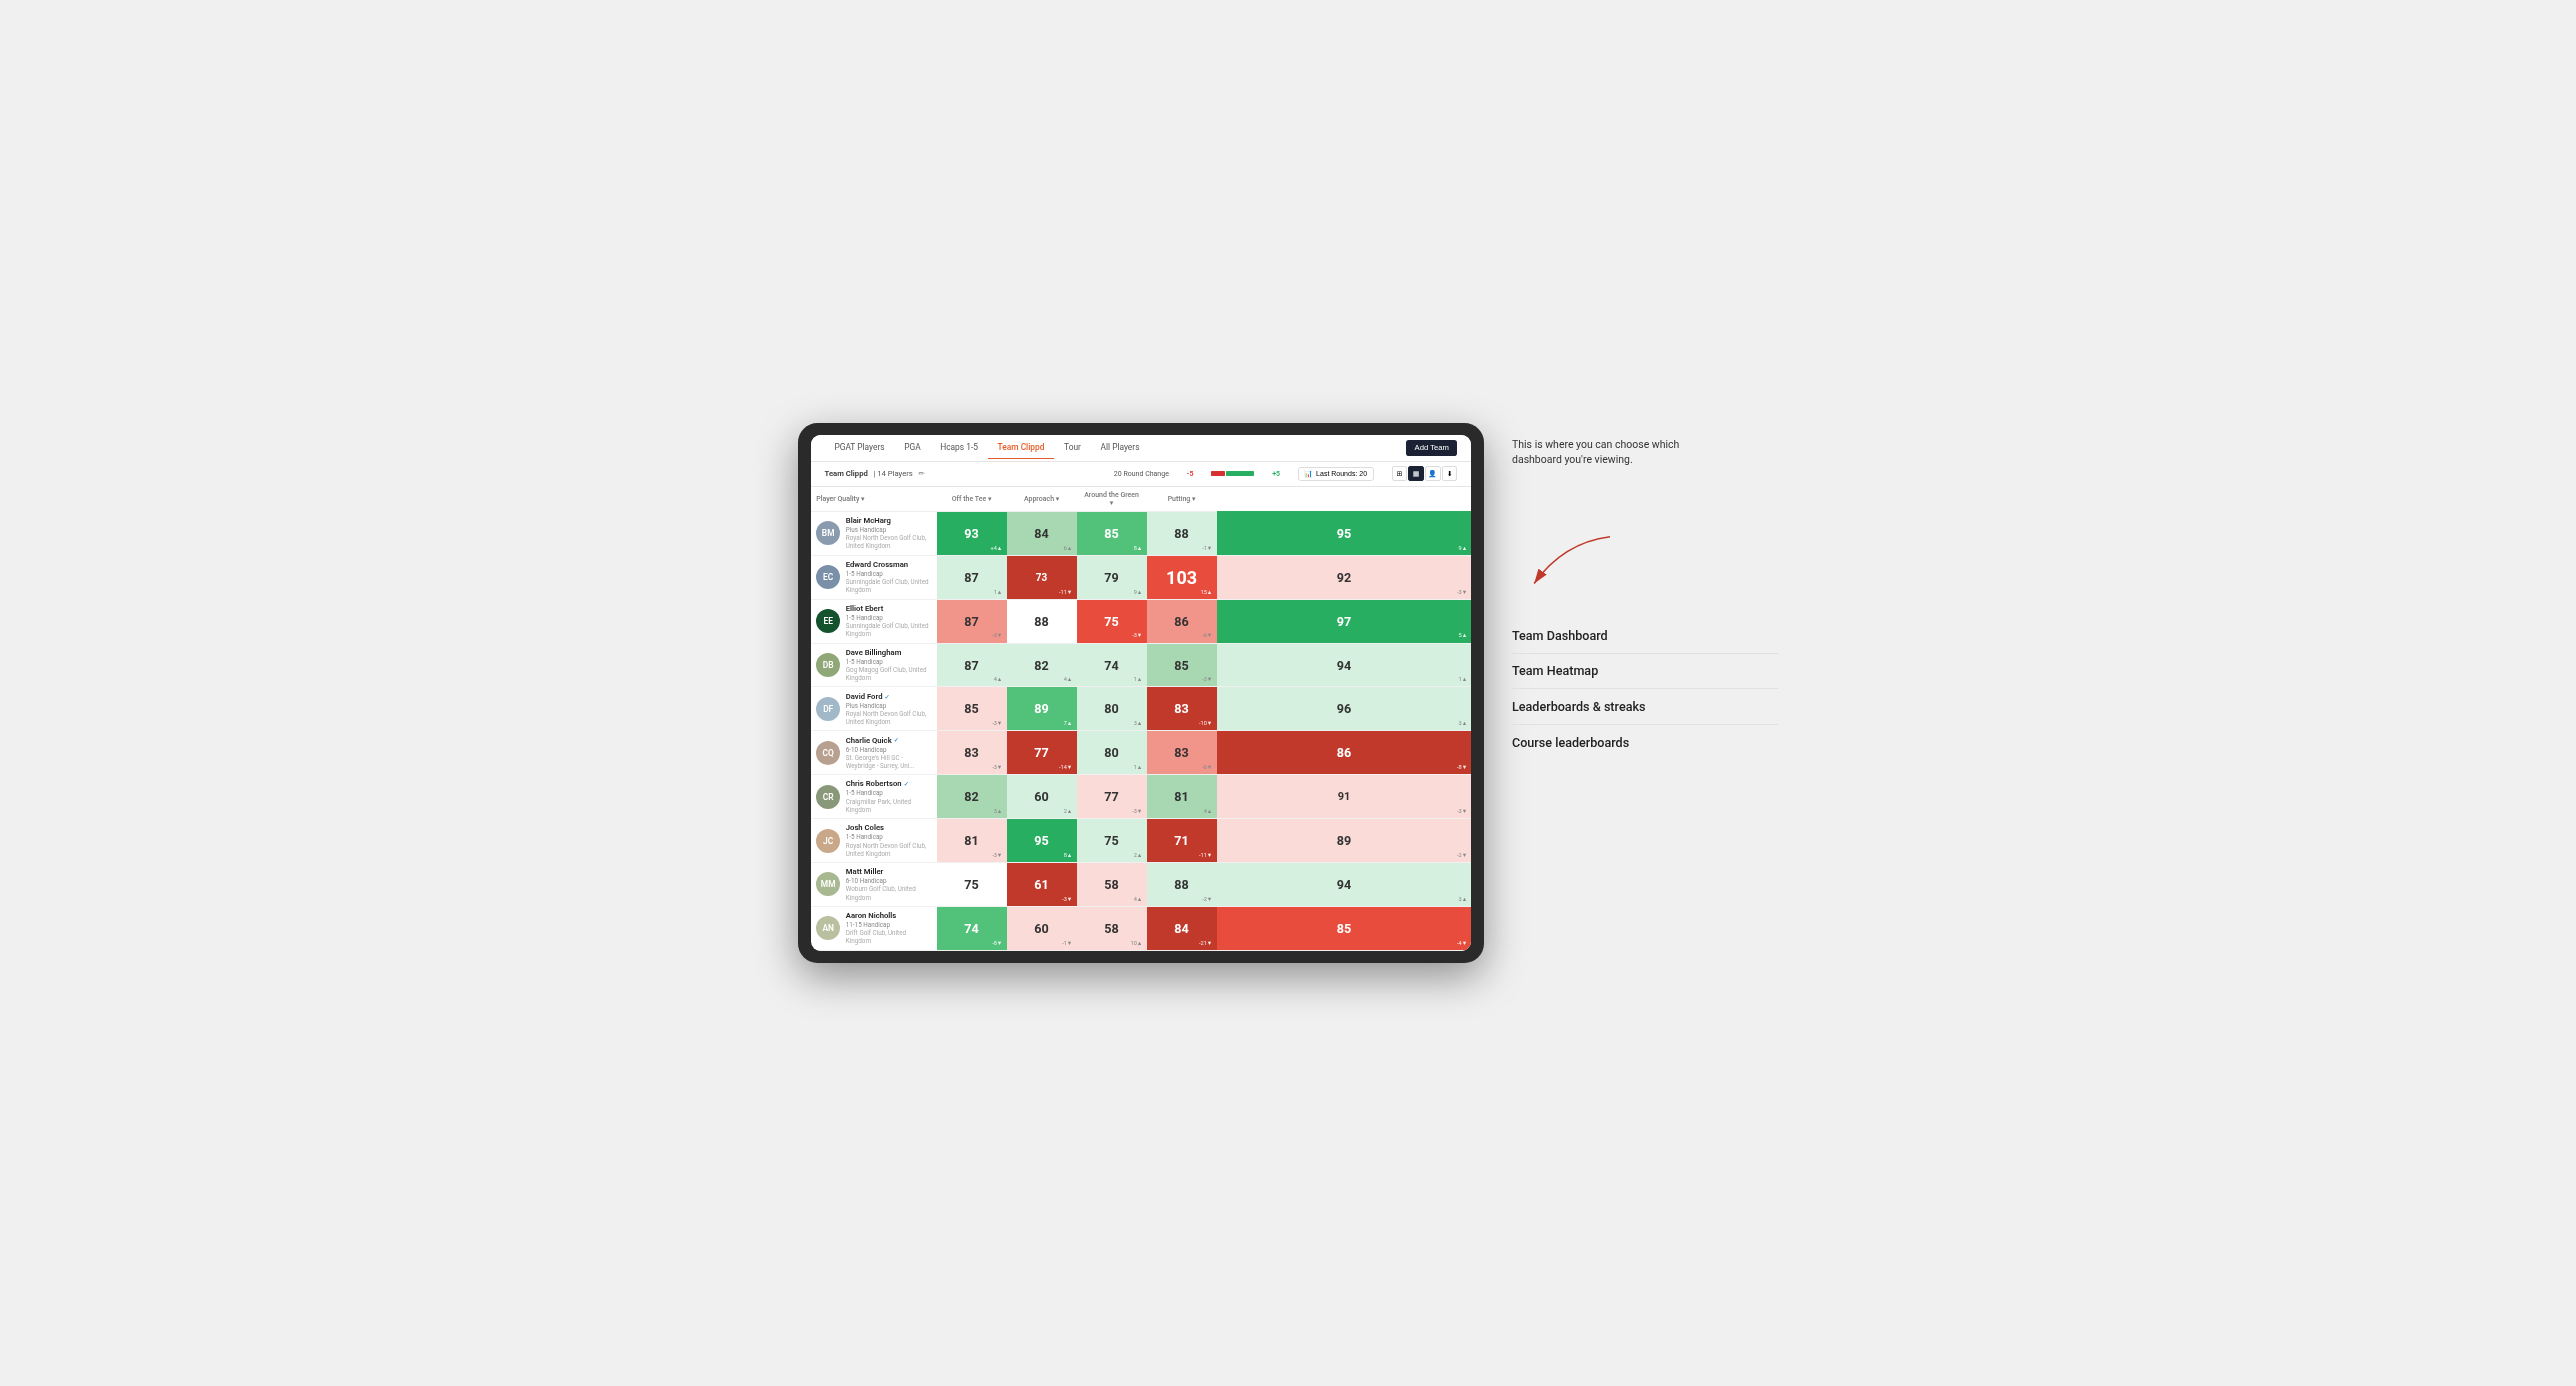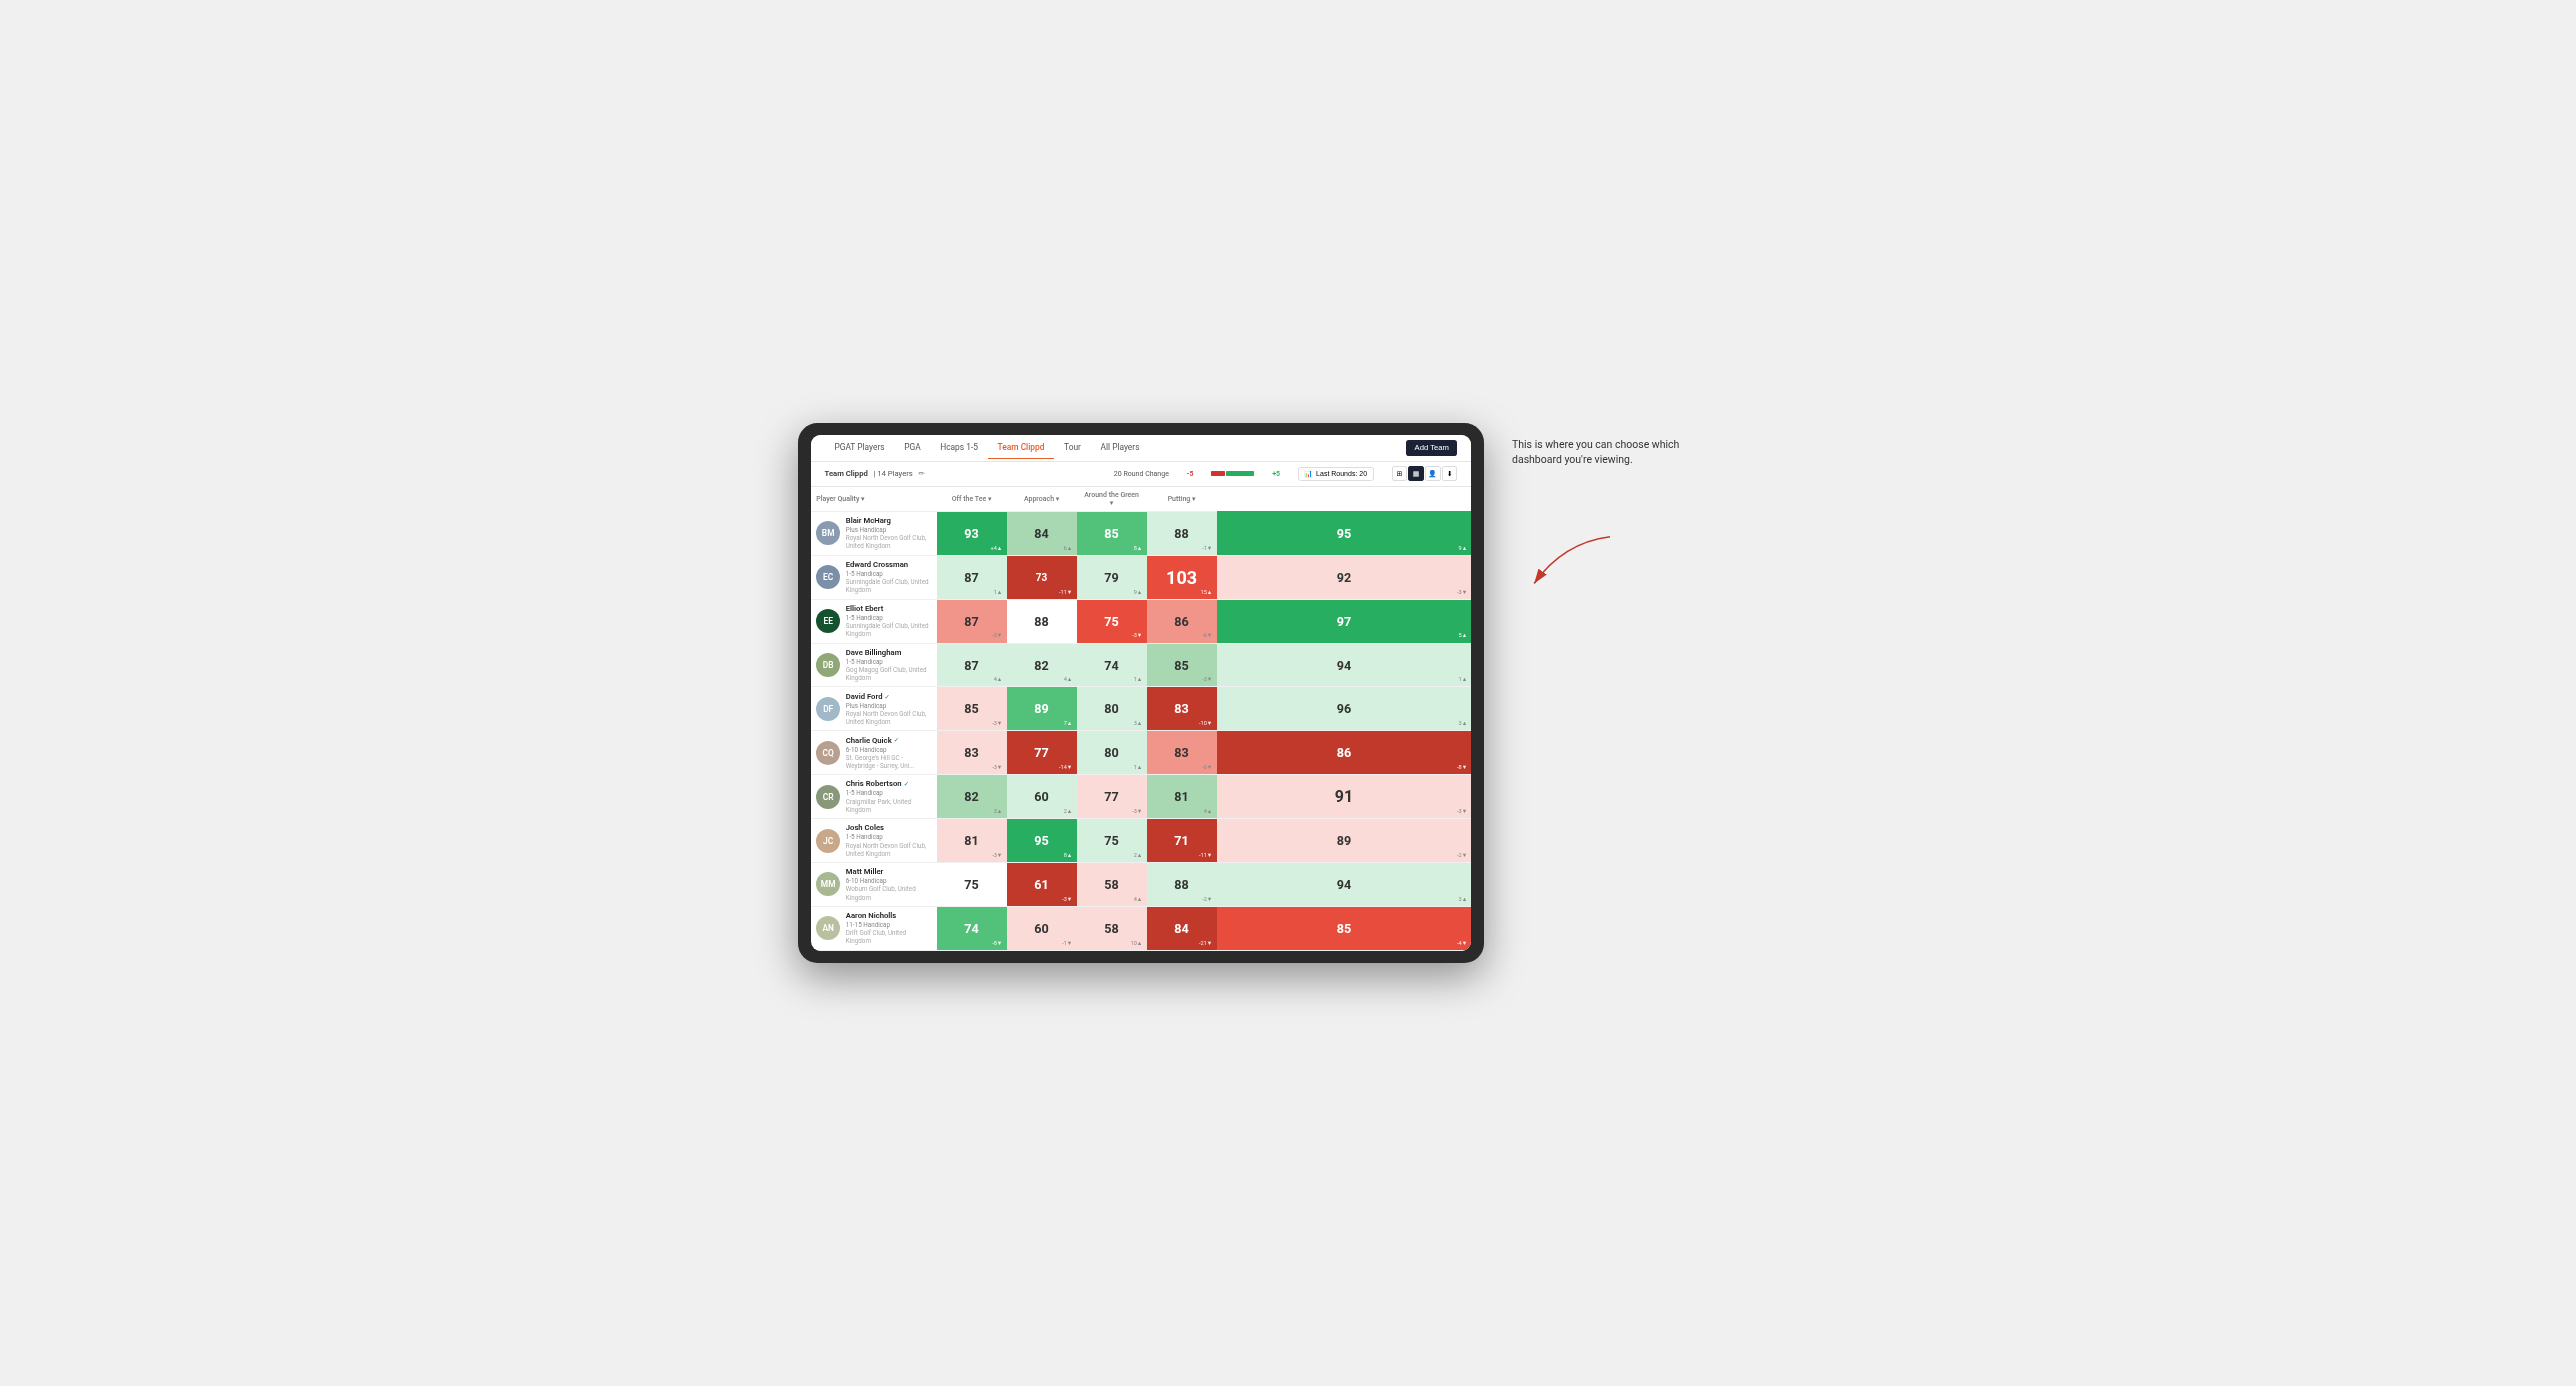--- a/index.html
+++ b/index.html
@@ -697,21 +697,21 @@
                   </div>
                 </td>
                 <td class="score-cell">
                   <div class="score-box" style="background: rgb(168, 216, 178); color: rgb(51, 51, 51);">
                     <span style="font-size: 12.6px; font-weight: 700;">81</span>
                     <span class="score-change dark">4▲</span>
                   </div>
                 </td>
                 <td class="score-cell">
                   <div class="score-box" style="background: rgb(250, 219, 216); color: rgb(51, 51, 51);">
-                    <span style="font-size: 16px; font-weight: 700;">91</span>
+                    <span style="font-size: 11px; font-weight: 700;">91</span>
                     <span class="score-change dark">-3▼</span>
                   </div>
                 </td>
               </tr>
               <tr>
                 <td>
                   <div class="player-cell">
                     <div class="avatar" style="background: rgb(200, 168, 136);">JC</div>
                     <div class="player-info">
                       <div class="player-name">Josh Coles</div>
@@ -847,15 +847,21 @@
     
     <svg class="arrow-svg-wrap" viewBox="0 0 200 120" style="position:relative;width:126px;height:70px;margin-bottom:14px;">
       <defs>
         <marker id="arrowhead" markerWidth="10" markerHeight="7" refX="10" refY="3.5" orient="auto">
           <polygon points="0 0, 10 3.5, 0 7" fill="#c0392b"></polygon>
         </marker>
       </defs>
       <path d="M 160 10 Q 80 20 30 90" stroke="#c0392b" stroke-width="2.5" fill="none" marker-end="url(#arrowhead)"></path>
     </svg>
 
+    <div class="menu-items">
+      <div class="menu-item-label">Team Dashboard</div>
+      <div class="menu-item-label">Team Heatmap</div>
+      <div class="menu-item-label">Leaderboards &amp; streaks</div>
+      <div class="menu-item-label">Course leaderboards</div>
+    </div>
   </div>
 </div>
 
 
 </body></html>

